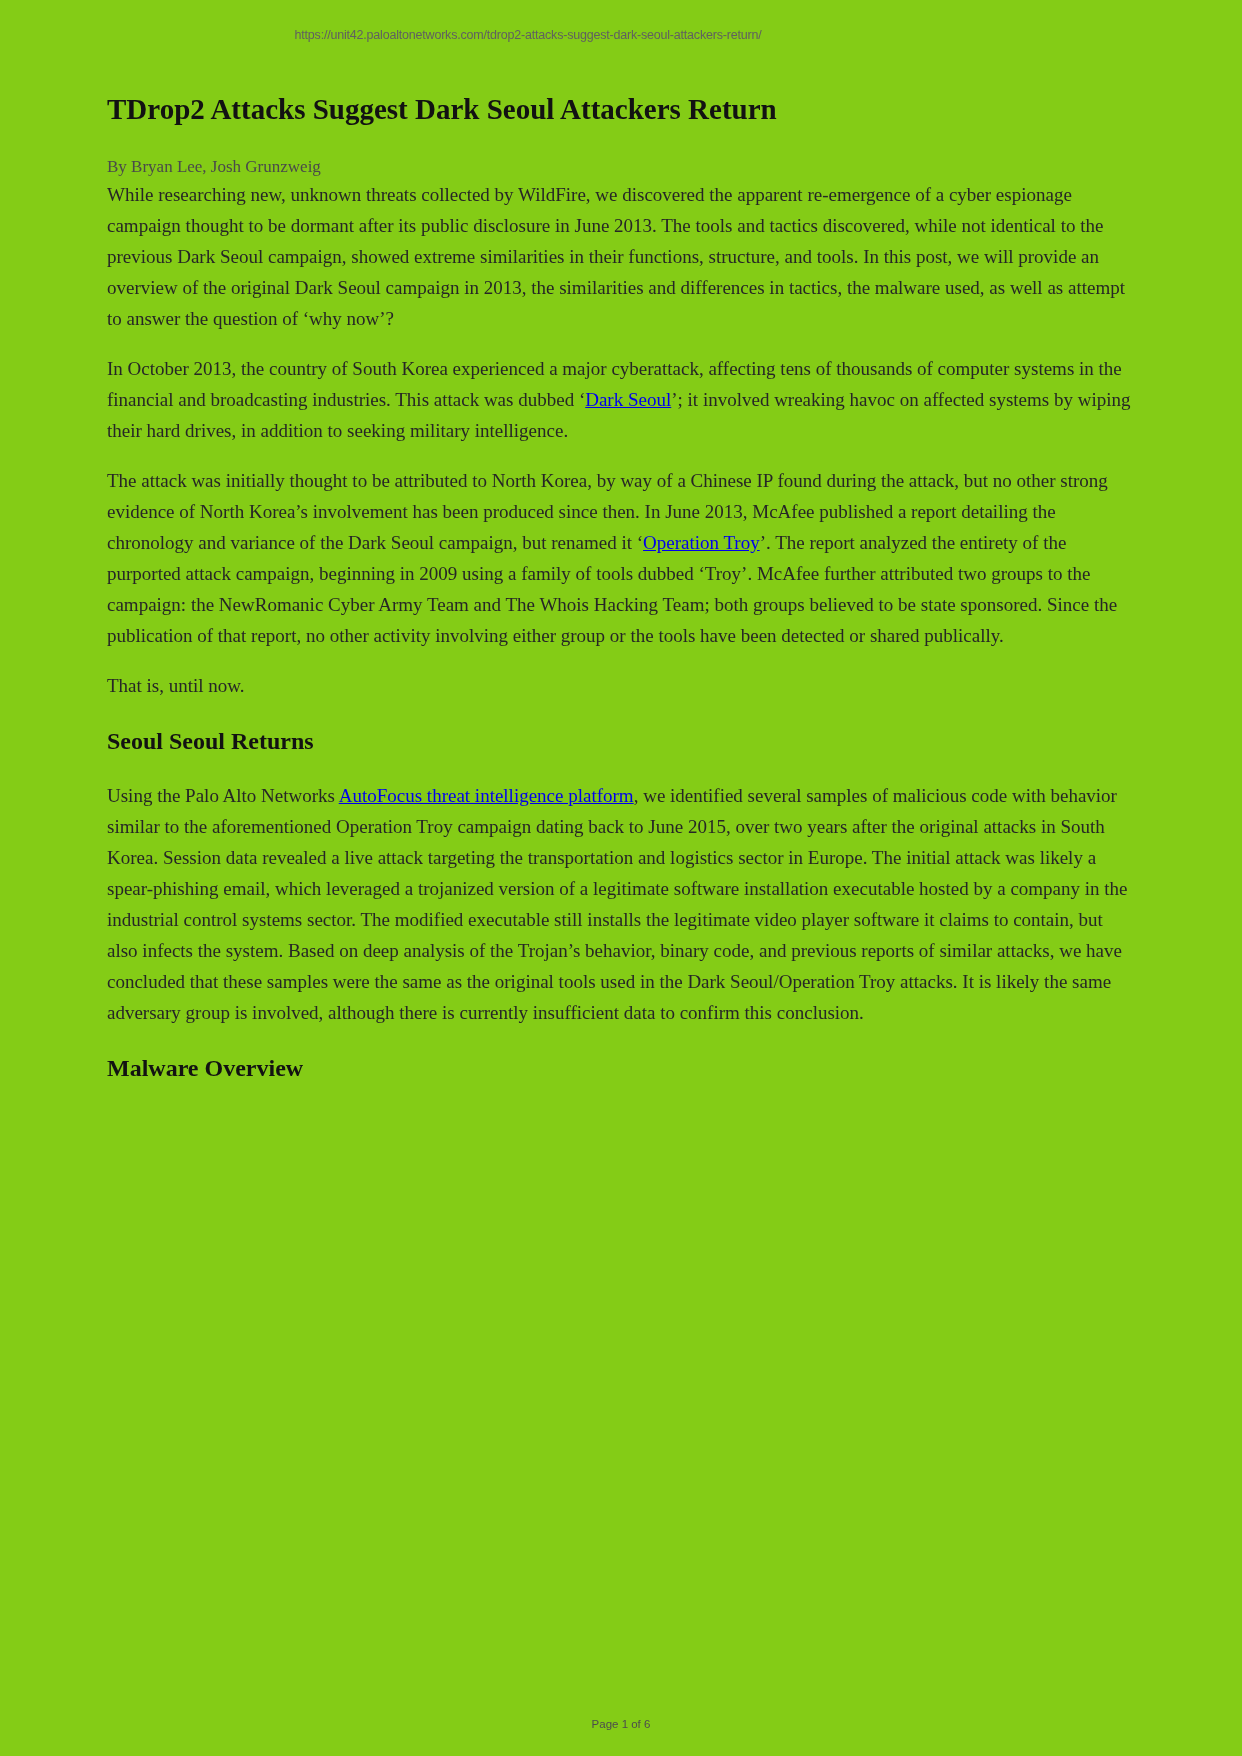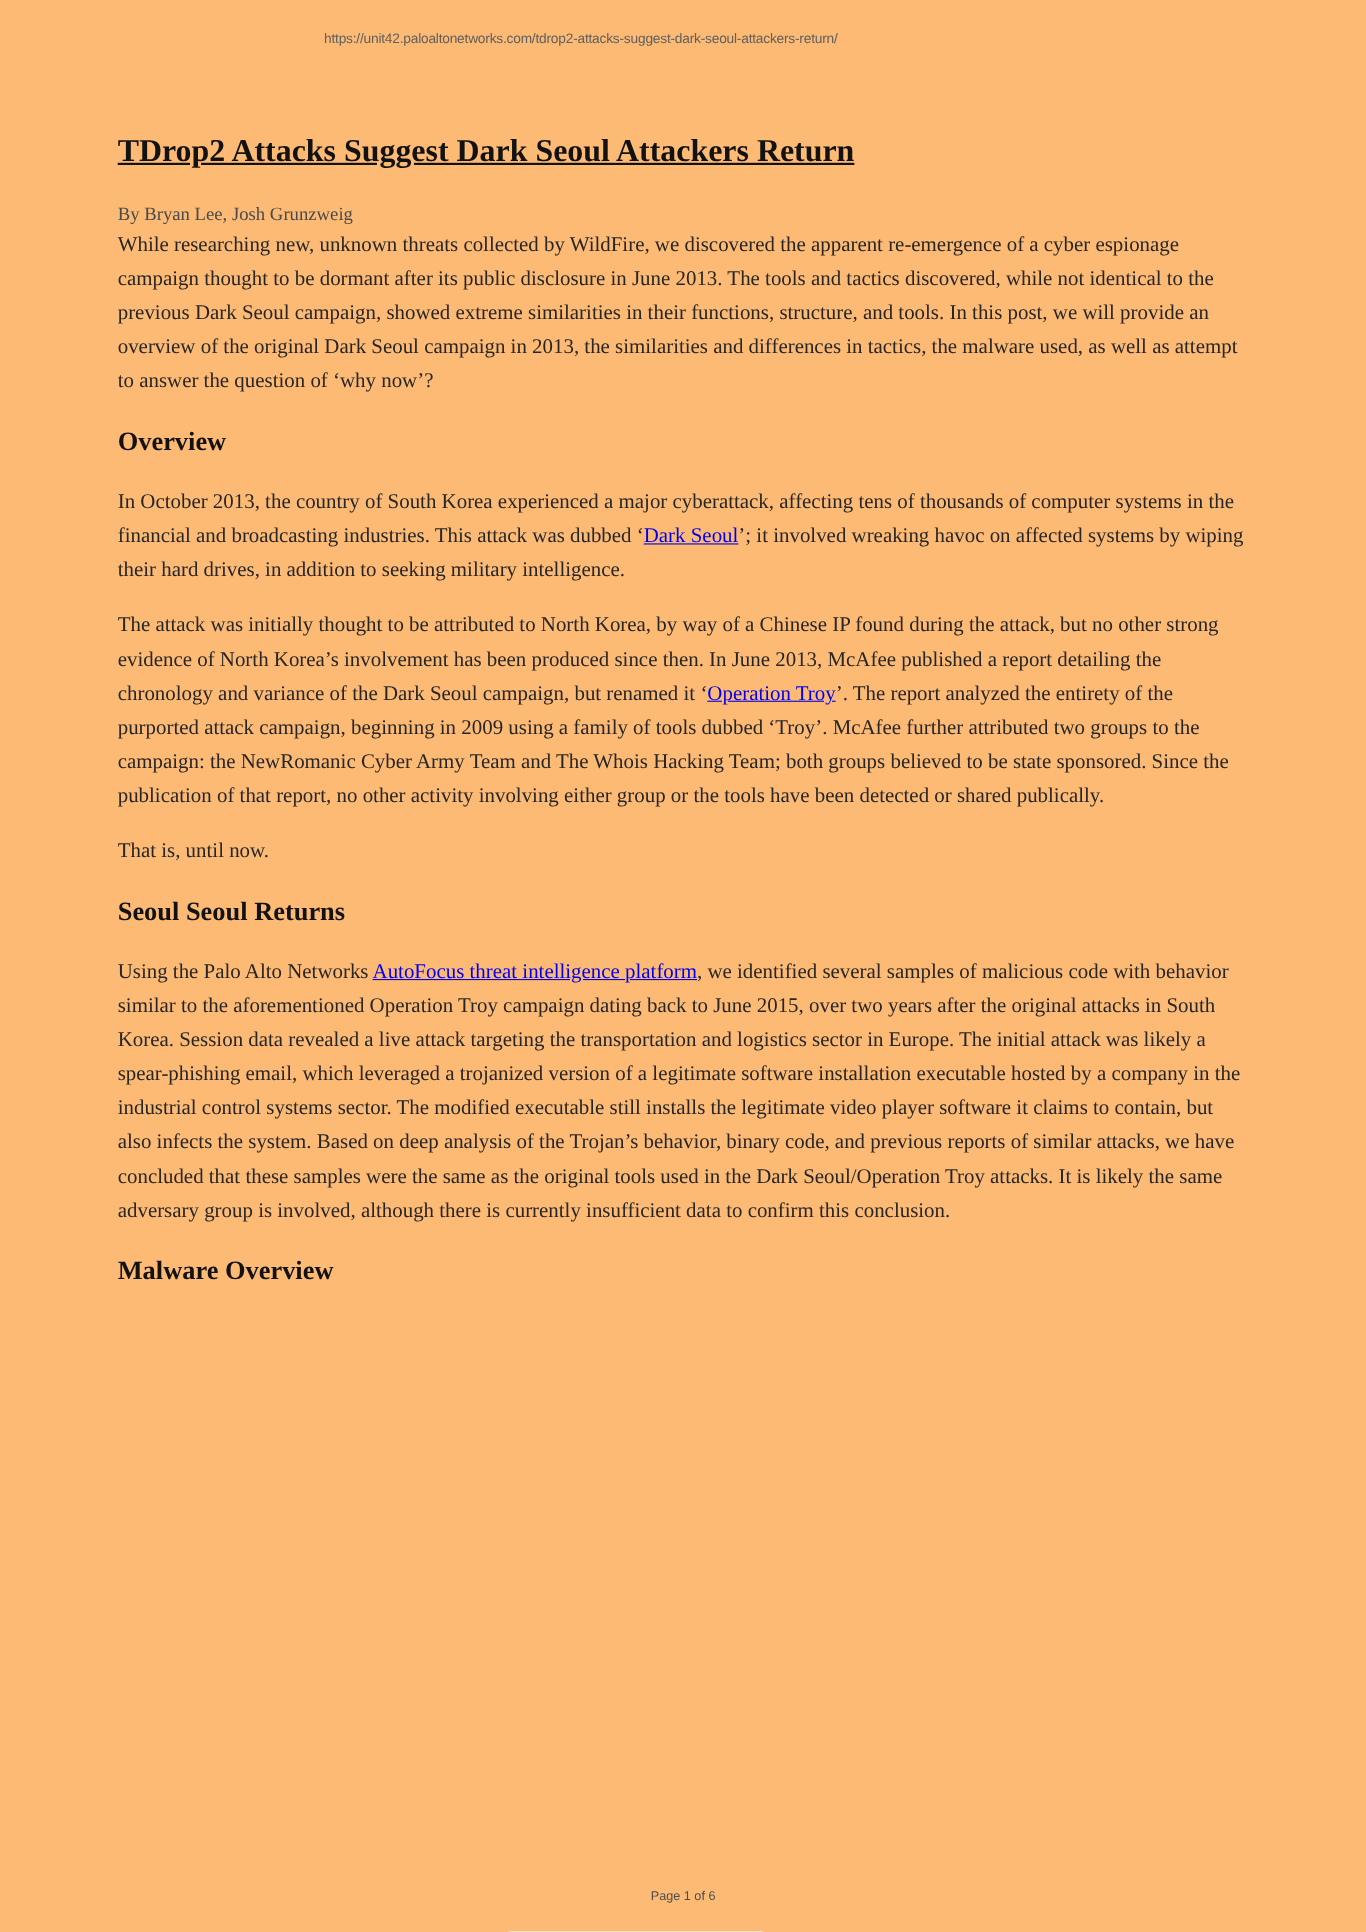--- a/index.html
+++ b/index.html
@@ -6,21 +6,21 @@
   html, body {
     width: 1242px;
     height: 1756px;
     background: #ffffff;
     font-family: "Liberation Serif", "DejaVu Serif", serif;
   }
   .page {
     position: relative;
     width: 1242px;
     height: 1756px;
-    background: #fdba74;
+    background: #84cc16;
     overflow: hidden;
   }
   .url-header {
     position: absolute;
     top: 28px;
     left: 528px;
     transform: translateX(-50%);
     font-family: "Liberation Sans", "DejaVu Sans", sans-serif;
     font-size: 12.5px;
     letter-spacing: -0.2px;
@@ -28,26 +28,25 @@
     white-space: nowrap;
   }
   .article {
     position: absolute;
     left: 107px;
     top: 0;
     width: 1030px;
     color: #262626;
   }
   .article h1 {
-    margin-top: 120px;
+    margin-top: 92px;
     font-size: 29px;
     line-height: 35px;
     font-weight: bold;
     color: #121212;
-    text-decoration: underline;
   }
   .byline {
     margin-top: 28px;
     font-size: 17px;
     line-height: 24px;
     color: #4a4a4a;
   }
   .meta-line {
     margin-top: 22px;
     font-size: 17.5px;
@@ -93,21 +92,20 @@
 
   <div class="article">
 
     <h1>TDrop2 Attacks Suggest Dark Seoul Attackers Return</h1>
 
     <div class="byline">By Bryan Lee, Josh Grunzweig</div>
 
 
     <p class="intro">While researching new, unknown threats collected by WildFire, we discovered the apparent re-emergence of a cyber espionage campaign thought to be dormant after its public disclosure in June 2013. The tools and tactics discovered, while not identical to the previous Dark Seoul campaign, showed extreme similarities in their functions, structure, and tools. In this post, we will provide an overview of the original Dark Seoul campaign in 2013, the similarities and differences in tactics, the malware used, as well as attempt to answer the question of ‘why now’?</p>
 
-    <h2>Overview</h2>
 
     <p><span>In October 2013, the country of South Korea experienced a major cyberattack, affecting tens of thousands of computer systems in the financial and broadcasting industries. This attack was dubbed ‘</span><a class="link" href="#">Dark Seoul</a><span>’; it involved wreaking havoc on affected systems by wiping their hard drives, in addition to seeking military intelligence.</span></p>
 
     <p><span>The attack was initially thought to be attributed to North Korea, by way of a Chinese IP found during the attack, but no other strong evidence of North Korea’s involvement has been produced since then. In June 2013, McAfee published a report detailing the chronology and variance of the Dark Seoul campaign, but renamed it ‘</span><a class="link" href="#">Operation Troy</a><span>’. The report analyzed the entirety of the purported attack campaign, beginning in 2009 using a family of tools dubbed ‘Troy’. McAfee further attributed two groups to the campaign: the NewRomanic Cyber Army Team and The Whois Hacking Team; both groups believed to be state sponsored. Since the publication of that report, no other activity involving either group or the tools have been detected or shared publically.</span></p>
 
     <p>That is, until now.</p>
 
     <h2>Seoul Seoul Returns</h2>
 
     <p><span>Using the Palo Alto Networks </span><a class="link" href="#">AutoFocus threat intelligence platform</a><span>, we identified several samples of malicious code with behavior similar to the aforementioned Operation Troy campaign dating back to June 2015, over two years after the original attacks in South Korea. Session data revealed a live attack targeting the transportation and logistics sector in Europe. The initial attack was likely a spear-phishing email, which leveraged a trojanized version of a legitimate software installation executable hosted by a company in the industrial control systems sector. The modified executable still installs the legitimate video player software it claims to contain, but also infects the system. Based on deep analysis of the Trojan’s behavior, binary code, and previous reports of similar attacks, we have concluded that these samples were the same as the original tools used in the Dark Seoul/Operation Troy attacks. It is likely the same adversary group is involved, although there is currently insufficient data to confirm this conclusion.</span></p>

